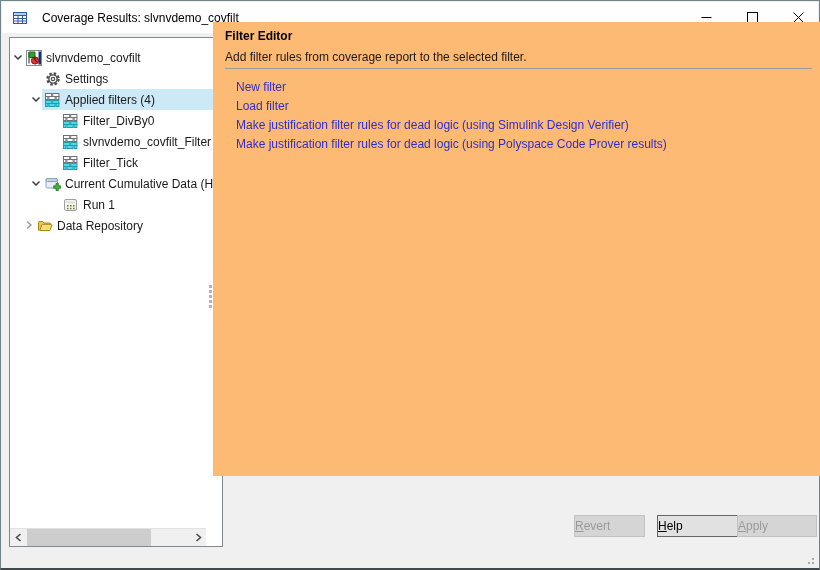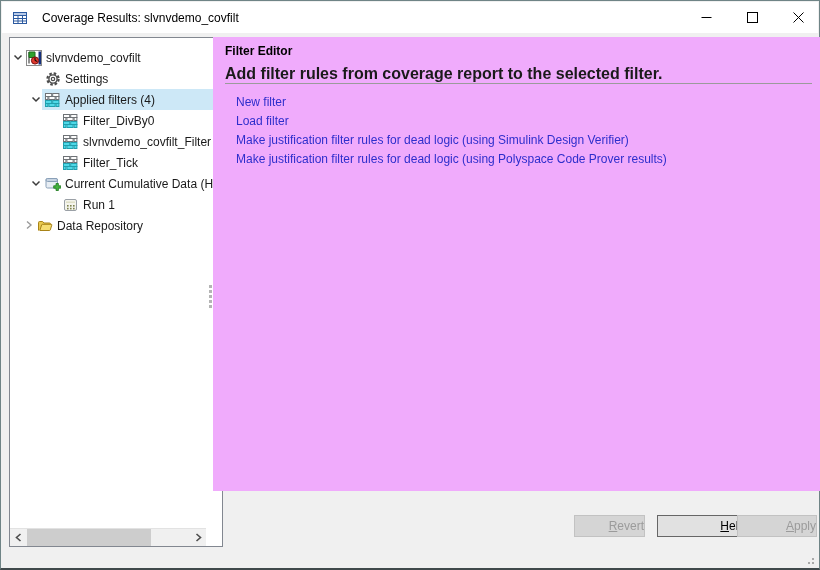--- a/index.html
+++ b/index.html
@@ -33,30 +33,30 @@
   
   .hscroll{position:absolute;left:0;bottom:0;width:196px;height:17px;background:#f0f0f0;border-top:1px solid #e2e2e2;}
   .sbtn{position:absolute;top:0;width:17px;height:17px;display:flex;align-items:center;justify-content:center;}
   .sbtn.left{left:0}.sbtn.right{right:0}
   .sthumb{position:absolute;left:17px;top:0;width:124px;height:17px;background:var(--scroll_thumb,#cdcdcd);}
   
   .splitter{position:absolute;left:206px;top:32px;width:6px;bottom:2px;cursor:col-resize;}
   .grip{position:absolute;left:2px;top:250px;}
   .grip i{display:block;width:3px;height:3px;background:#b4b4b4;margin:2px 0;}
   
-  .content{position:absolute;left:212px;top:36px;width:607px;height:454px;background:#f0abfc;}
+  .content{position:absolute;left:212px;top:21px;width:607px;height:454px;background:#fdba74;}
   .fe-title{position:absolute;left:12px;top:7px;font-size:12px;font-weight:bold;color:#000;}
-  .fe-desc{position:absolute;left:12px;top:28px;font-size:16px;color:#1a1a1a;font-weight:bold;}
+  .fe-desc{position:absolute;left:12px;top:28px;font-size:12px;color:#1a1a1a;}
   .fe-sep{position:absolute;left:12px;right:8px;top:46px;height:0;border-top:1px solid #9b9b9b;}
   .links{position:absolute;left:23px;top:56px;right:8px;}
   .links a{display:block;height:19px;line-height:19px;font-size:12px;
     color:var(--link,#2e2ecc);text-decoration:none;white-space:nowrap;cursor:pointer;}
   
   .btn{position:absolute;box-sizing:border-box;height:22px;font-size:12px;
-    text-align:right;line-height:20px;cursor:default;}
+    text-align:left;line-height:20px;cursor:default;}
   .btn .mn{text-decoration:underline;}
   .btn.enabled{background:var(--button_bg,#e1e1e1);border:1px solid #666;color:#000;}
   .btn.disabled{background:#d5d5d5;border:1px solid #c2c2c2;color:#9b9b9b;}
   #btn-revert{left:573px;top:514px;width:71px;}
   #btn-help{left:656px;top:514px;width:89px;}
   #btn-apply{left:736px;top:514px;width:80px;}
   
   .resize-grip{position:absolute;right:5px;bottom:4px;width:8px;height:8px;}
   .resize-grip i{position:absolute;width:2px;height:2px;background:#a9a9a9;}
   .resize-grip i:nth-child(1){right:0;bottom:0;}

